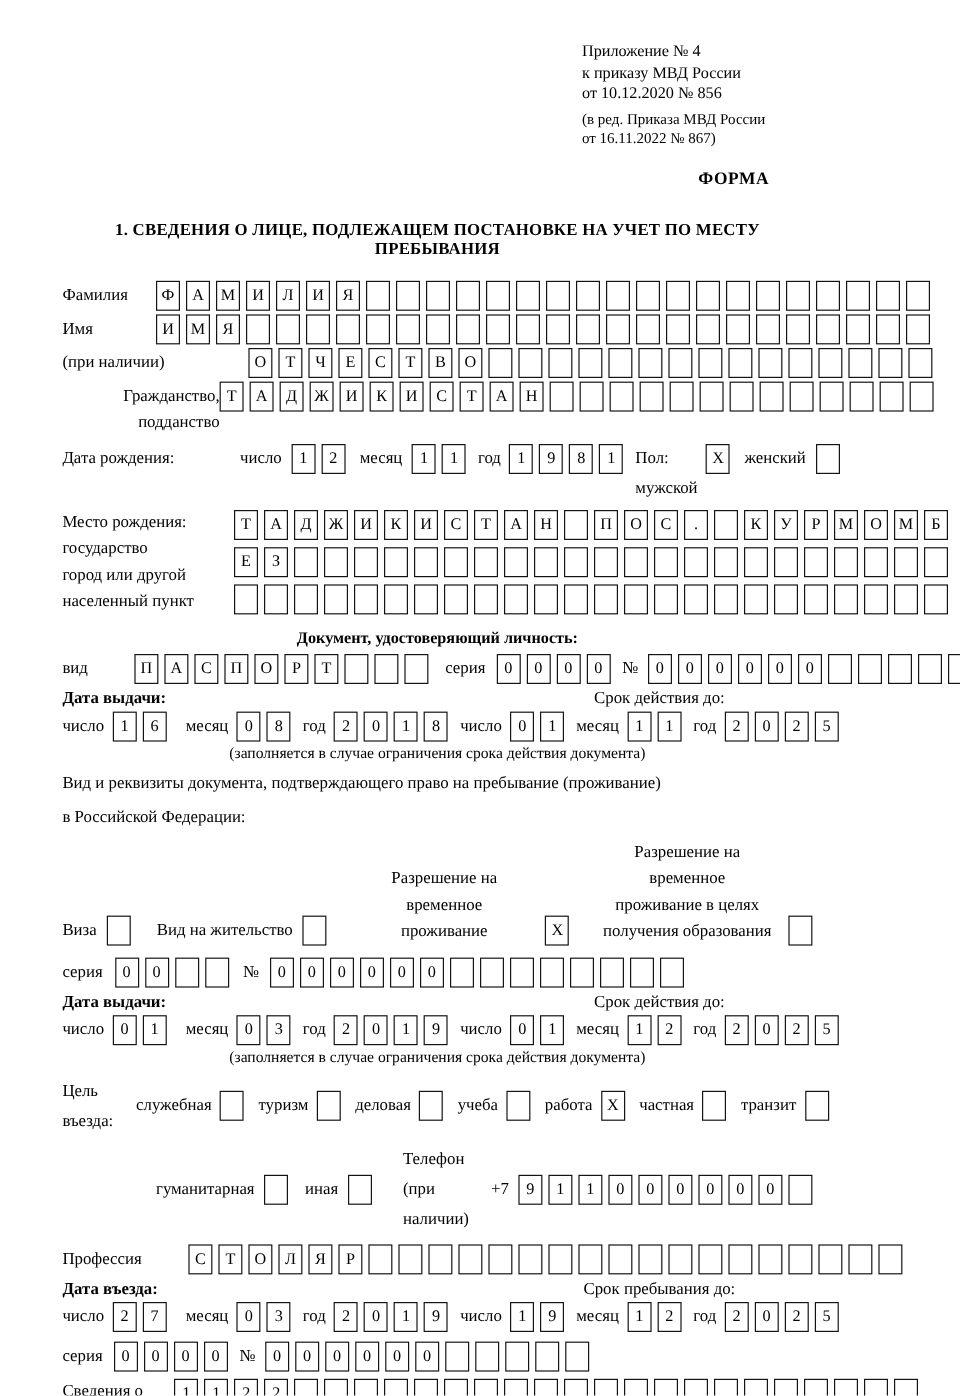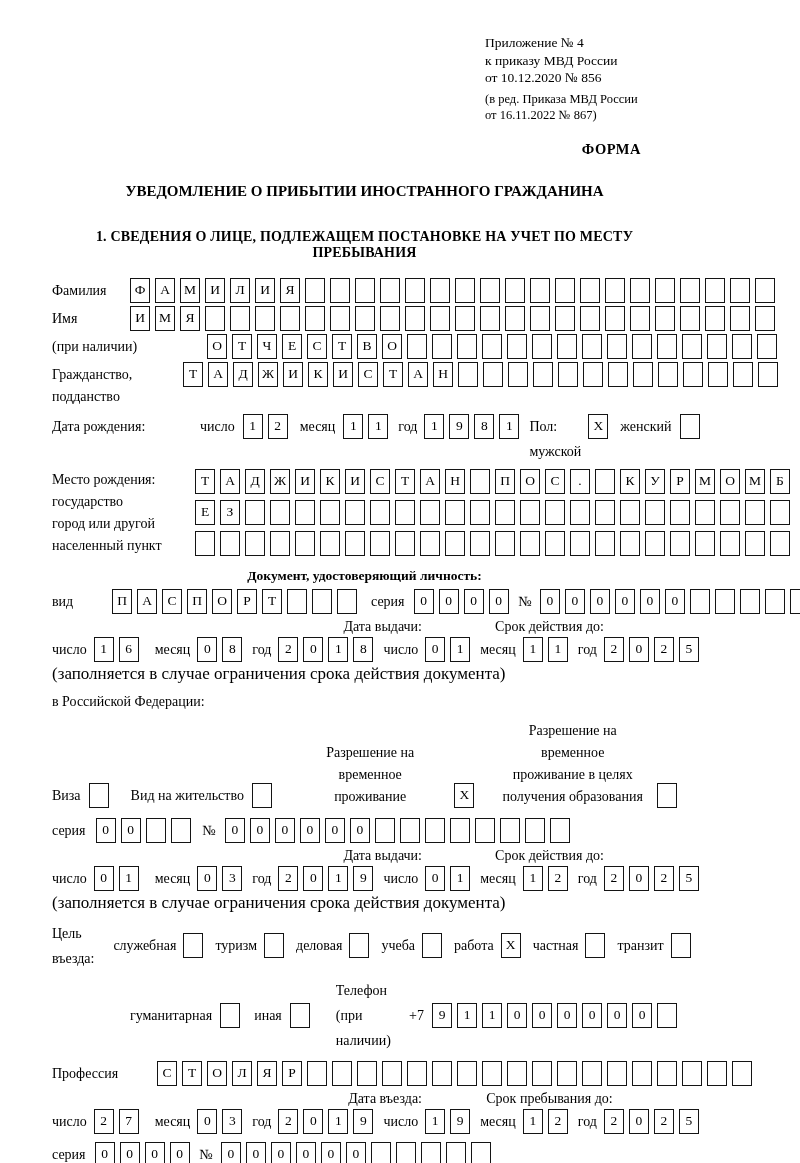--- a/index.html
+++ b/index.html
@@ -29,43 +29,43 @@
   }
   .box {
     display:inline-block; width:20px; height:25px; border:1.6px solid #141414;
     text-align:center; font-size:13.5px; line-height:22px; vertical-align:middle; flex:0 0 20px;
   }
 
   .frow { display:flex; align-items:flex-start; margin-bottom:3px; }
   .flabel { font-size:14px; line-height:25px; flex:0 0 auto; }
   .lw-surname { width:78px; }
   .lw-pat { width:155px; }
-  .lw-cit { width:131px; }
+  .lw-cit { width:131px;text-align:right; }
   .lw-bp  { width:143px; }
   .lw-vid { width:60px; }
   .lw-prof { width:105px; }
   .lw-migr { width:198px; }
   .two-line div { line-height:25px; }
   .two-line div + div { line-height:20px; }
 
   .bp-labels div { line-height:22px; }
   .bp-rows .cells { margin-bottom:6px; }
 
   .center-bold { text-align:center; font-weight:bold; font-size:13.5px; margin:6px 0 5px 0; }
 
   .dl { font-size:14px; line-height:25px; }
   .dgroup { display:flex; align-items:flex-start; }
   .dgroup .dl { margin-right:7px; }
   .dgroup .cells { margin-right:10px; }
   .date-heads { display:flex; font-size:14px; margin-top:5px; }
-  .date-heads .dh1 { width:370px; text-align:right; }
+  .date-heads .dh1 { width:370px; text-align:left;font-weight:bold; }
   .date-heads .dh2 { flex:1; text-align:center; }
   .date-row { display:flex; margin-top:2px; }
   .date-row .dgroup.right { margin-left:auto; }
-  .note-right { text-align:left; font-size:17px; margin-top:2px; margin-bottom:6px; }
+  .note-right { text-align:center; font-size:13px; margin-top:2px; margin-bottom:6px; }
 
   .intro { font-size:14px; line-height:24px; margin-top:4px; }
 
   .opt-row { display:flex; align-items:flex-end; margin-top:6px; margin-bottom:10px; }
   .opt-row .flabel { margin-right:8px; }
   .opt-text { text-align:center; font-size:14px; line-height:22px; margin:0 10px 0 24px; }
   .opt-row .box { margin-top:0; }
 
   .purpose-row { display:flex; align-items:center; margin-top:8px; }
   .purpose-row .pl { margin:0 7px 0 12px; }
@@ -92,21 +92,20 @@
   <div class="appendix">
     <div>Приложение № 4</div>
     <div>к приказу МВД России</div>
     <div>от 10.12.2020 № 856</div>
     <div class="ed first">(в ред. Приказа МВД России</div>
     <div class="ed">от 16.11.2022 № 867)</div>
   </div>
   <div class="forma">ФОРМА</div>
 
   <div class="title">
-    <div>УВЕДОМЛЕНИЕ О ПРИБЫТИИ ИНОСТРАННОГО ГРАЖДАНИНА</div>
   </div>
 
   <div class="sec-heading">1. СВЕДЕНИЯ О ЛИЦЕ, ПОДЛЕЖАЩЕМ ПОСТАНОВКЕ НА УЧЕТ ПО МЕСТУ ПРЕБЫВАНИЯ</div>
 
   <div class="frow">
     <div class="flabel lw-surname">Фамилия</div>
     <div class="cells">
         <span class="cell">Ф</span>
         <span class="cell">А</span>
         <span class="cell">М</span>
@@ -423,20 +422,21 @@
       <div class="cells">
           <span class="cell">2</span>
           <span class="cell">0</span>
           <span class="cell">2</span>
           <span class="cell">5</span>
         </div>
     </div>
   </div>
   <div class="note-right">(заполняется в случае ограничения срока действия документа)</div>
 
+  <div class="intro">Вид и реквизиты документа, подтверждающего право на пребывание (проживание)</div>
   <div class="intro">в Российской Федерации:</div>
 
   <div class="opt-row">
     <span class="flabel">Виза</span>
     <span class="box"></span>
     <span class="flabel" style="margin-left:22px;">Вид на жительство</span>
     <span class="box"></span>
     <div class="opt-text">
       <div>Разрешение на временное</div>
       <div>проживание</div>

